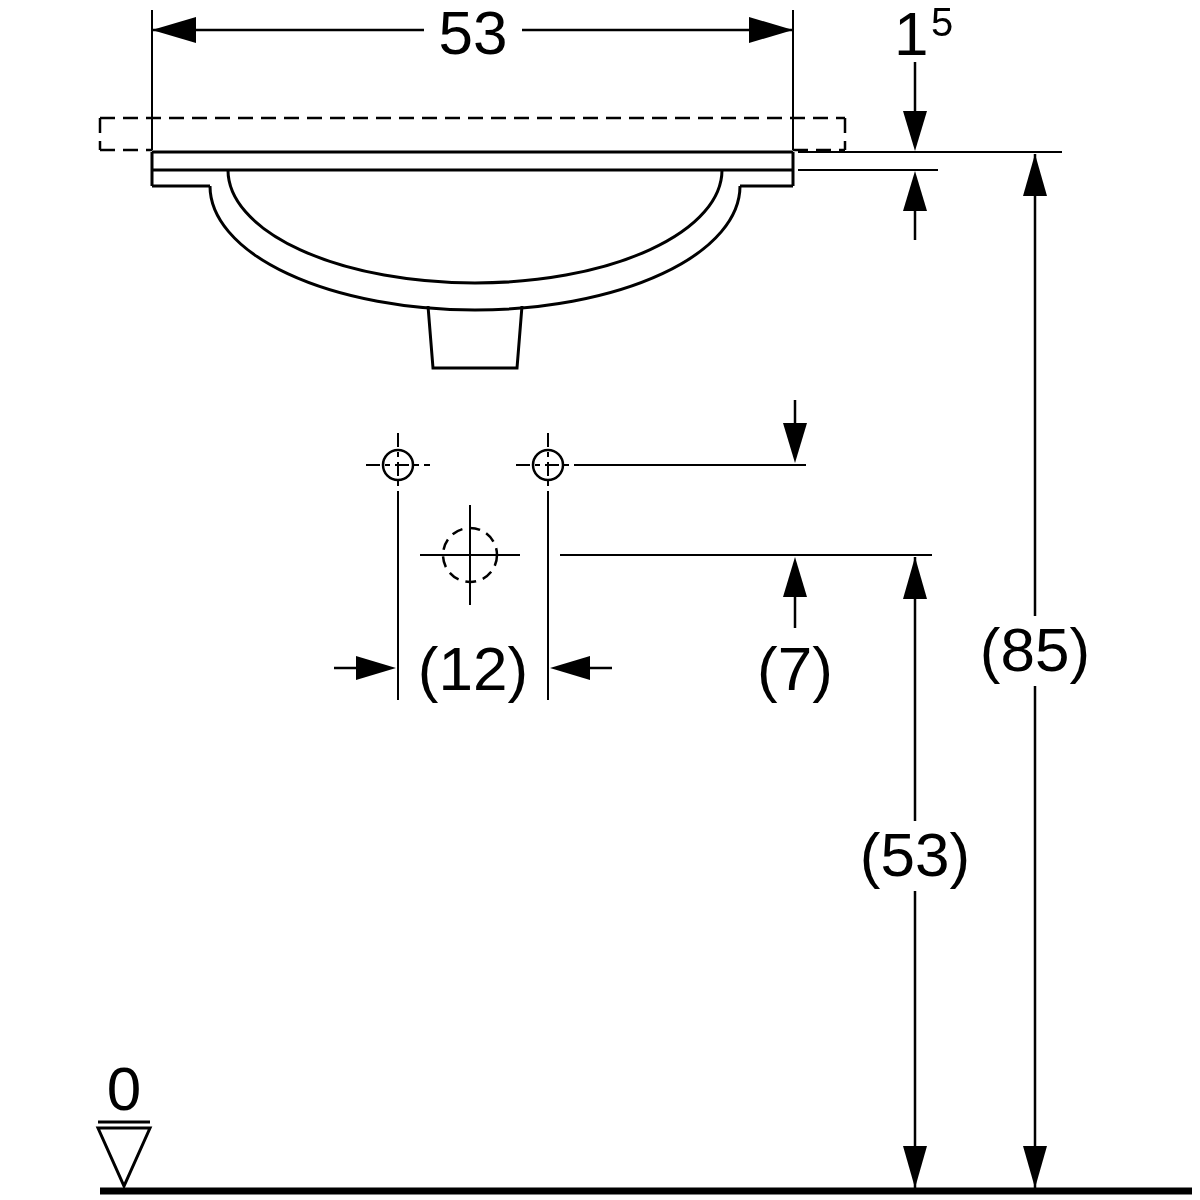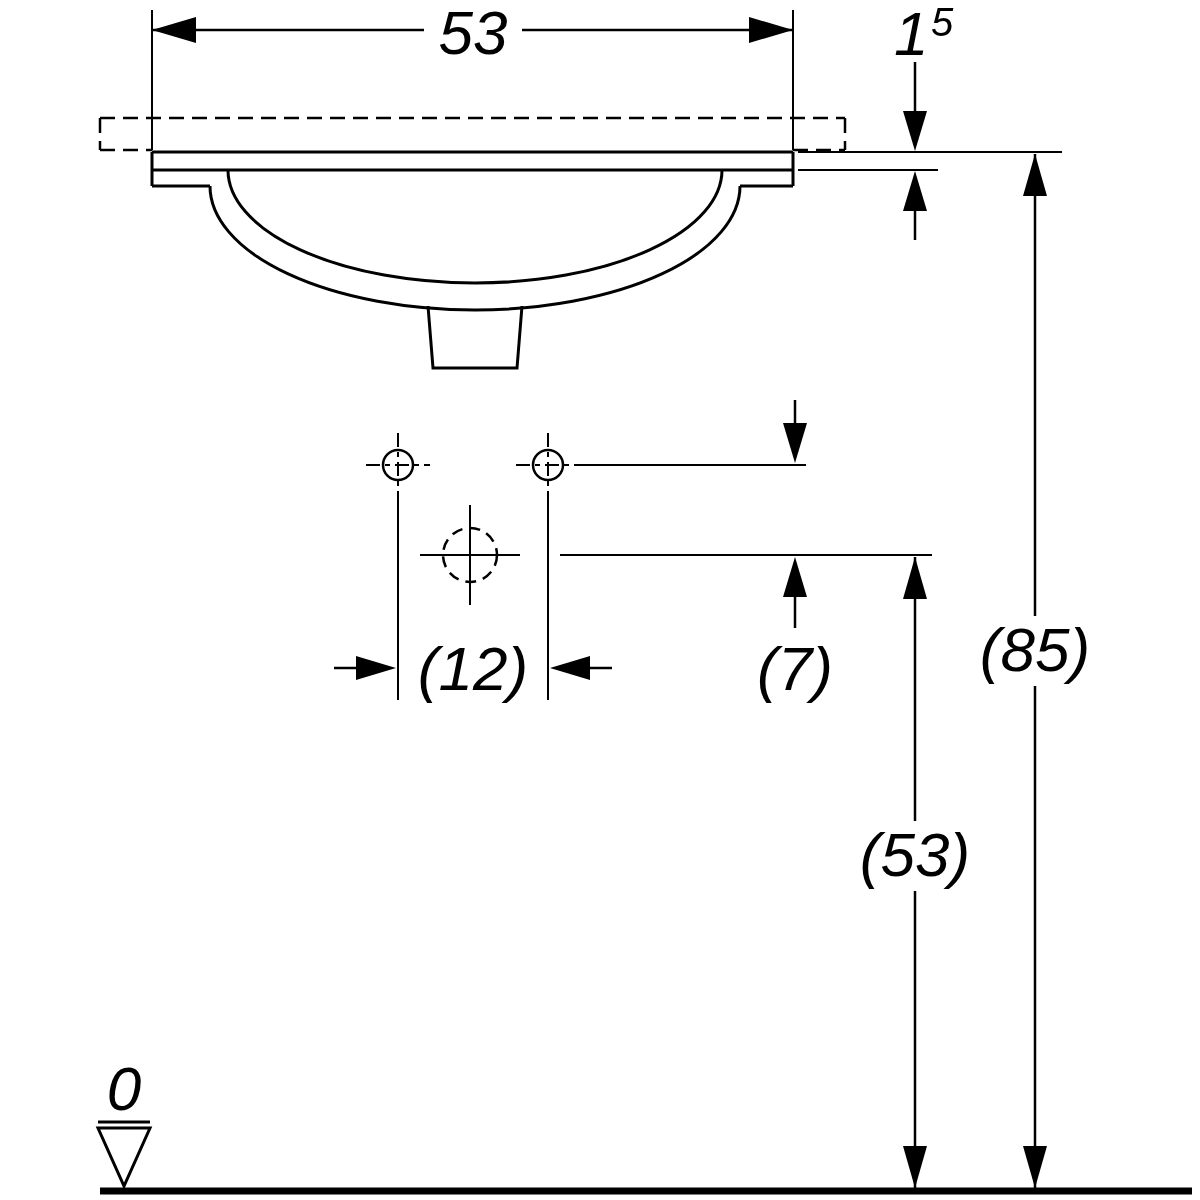--- a/index.html
+++ b/index.html
@@ -1,16 +1,16 @@
 <!DOCTYPE html>
 <html><head>
 <meta charset="utf-8">
 <style>
   html, body { margin: 0; padding: 0; background: #ffffff; }
-  .stage { width: 1200px; height: 1200px; background: #fff; position: relative; font-style: italic; }
+  .stage { width: 1200px; height: 1200px; background: #fff; position: relative; }
   svg { display: block; }
   text { font-family: "Liberation Sans", "DejaVu Sans", sans-serif; fill: #000; }
   .dim-label { font-size: 62px; }
   .dim-sup   { font-size: 40px; }
   .thin  { stroke: #000; stroke-width: 2;   fill: none; }
   .med   { stroke: #000; stroke-width: 2.5; fill: none; }
   .thick { stroke: #000; stroke-width: 3;   fill: none; }
   .floor { stroke: #000; stroke-width: 7;   fill: none; }
   .dashed   { stroke-dasharray: 15 8; }
   .dashed2  { stroke-dasharray: 11 7; }

